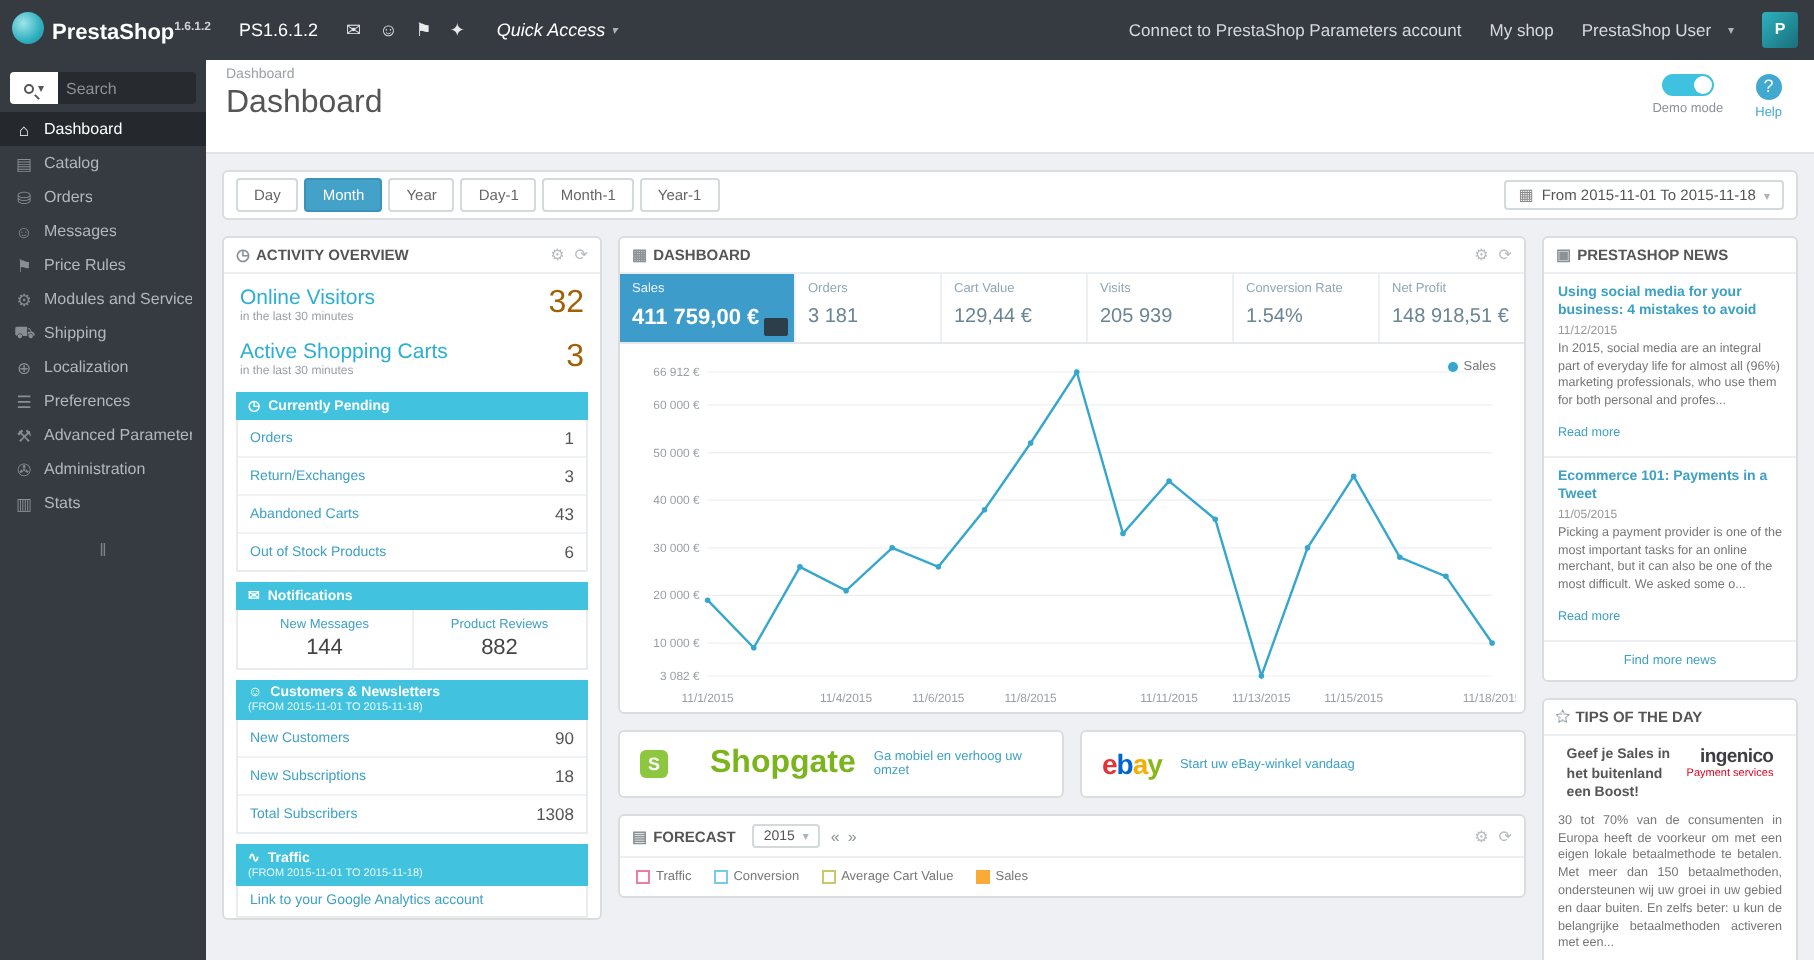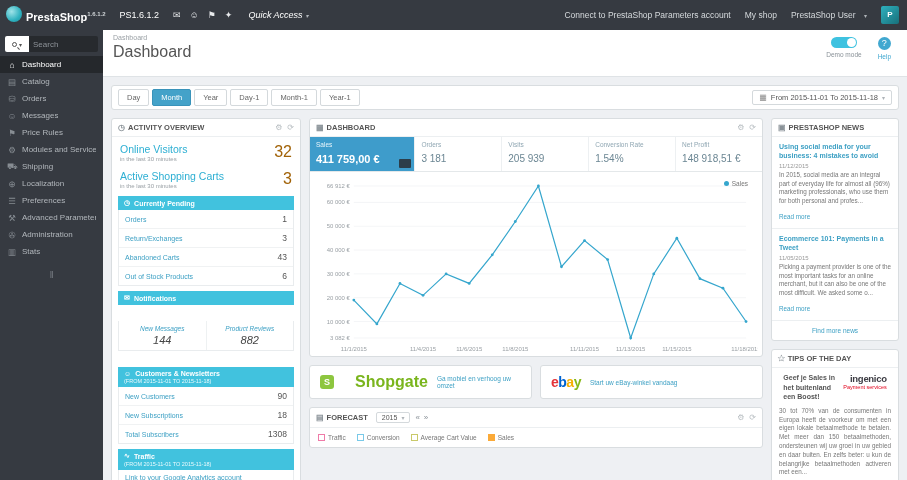--- a/index.html
+++ b/index.html
@@ -71,21 +71,21 @@
   .ab-sub { font-size:6px; color:#9aa0a5; margin-top:1px; }
   .ab-value { font-size:16px; color:#a16207; }
   .sec-head { background:#41c2de; color:#fff; margin:5px 6px 0; padding:3px 6px; }
   .sec-head-line { display:flex; align-items:center; gap:4px; font-size:7px; font-weight:bold; }
   .sec-sub { font-size:5.5px; font-weight:normal; margin-top:1px; color:#eafafd; }
   .sec-rows { margin:0 6px; border:1px solid #e9ecee; border-top:none; }
   .sec-row { display:flex; justify-content:space-between; align-items:center; padding:4px 6px; border-bottom:1px solid #f0f2f3; }
   .sec-row:last-child { border-bottom:none; }
   .sr-label { font-size:7px; color:#3da0c4; }
   .sr-value { font-size:8.5px; color:#555; }
-  .notif { display:flex; margin:16px 6px; border:1px solid #e9ecee; border-top:none;font-style:italic; }
+  .notif { display:flex; margin:0 6px; border:1px solid #e9ecee; border-top:none; }
   .notif-col { flex:1; text-align:center; padding:4px 2px; }
   .notif-col:first-child { border-right:1px solid #eef1f2; }
   .nc-label { font-size:6.5px; color:#3da0c4; }
   .nc-value { font-size:11px; color:#444; margin-top:2px; }
 
   
   .kpi-row { display:flex; border-bottom:1px solid #e4e8ea; }
   .kpi { flex:1; padding:4px 6px; border-right:1px solid #edf0f2; min-height:34px; position:relative; }
   .kpi:last-child { border-right:none; }
   .kpi-label { font-size:6.5px; color:#90a7b3; }
@@ -375,20 +375,24 @@
 
         <div class="kpi-row">
           <div class="kpi active">
             <div class="kpi-label">Sales</div>
             <div class="kpi-value">411 759,00 €</div>
             <span class="kpi-badge"></span>
           </div>
           <div class="kpi">
             <div class="kpi-label">Orders</div>
             <div class="kpi-value">3 181</div>
+          </div>
+          <div class="kpi">
+            <div class="kpi-label">Cart Value</div>
+            <div class="kpi-value">129,44 €</div>
           </div>
           <div class="kpi">
             <div class="kpi-label">Visits</div>
             <div class="kpi-value">205 939</div>
           </div>
           <div class="kpi">
             <div class="kpi-label">Conversion Rate</div>
             <div class="kpi-value">1.54%</div>
           </div>
           <div class="kpi">

